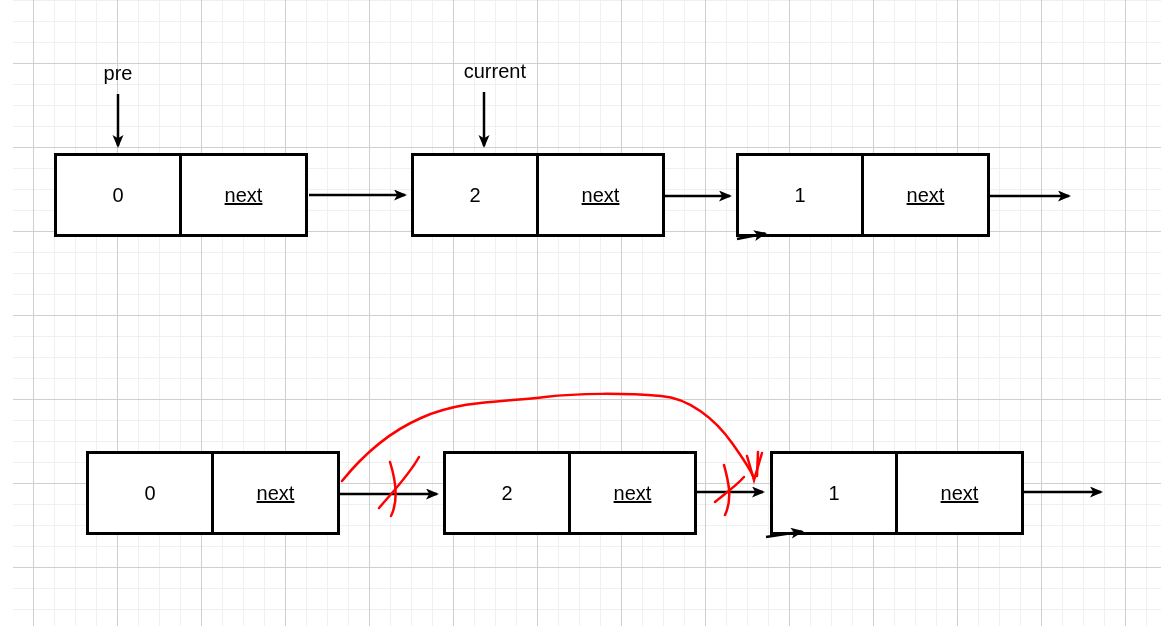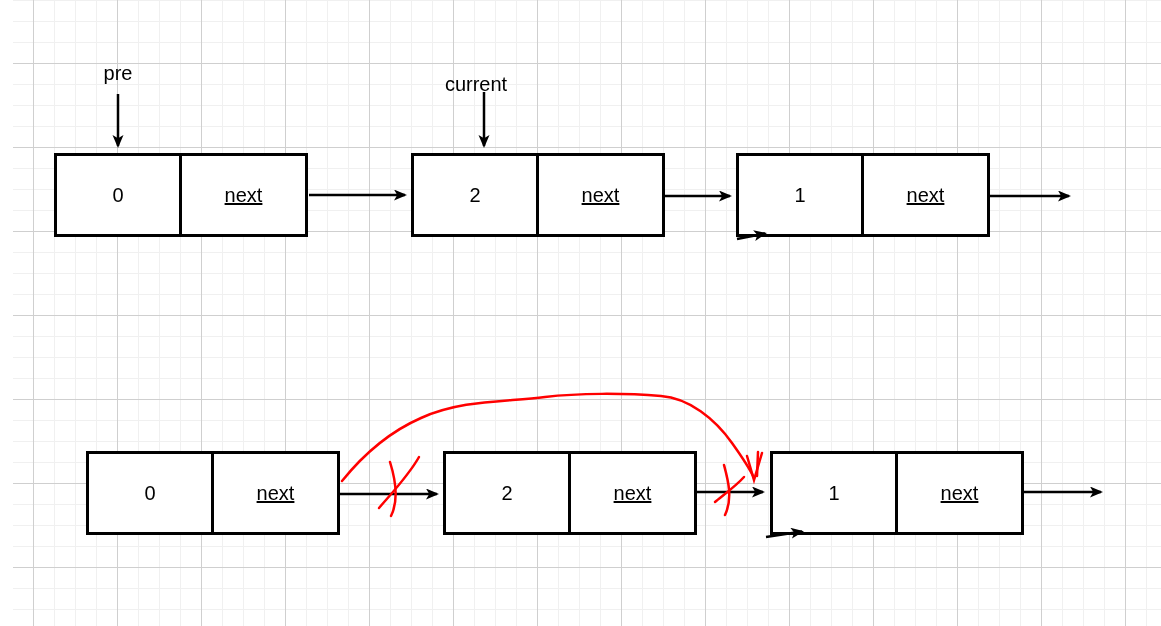--- a/index.html
+++ b/index.html
@@ -57,21 +57,21 @@
     left: 0; top: 0;
     pointer-events: none;
   }
 </style>
 </head>
 <body>
 
 <div class="canvas">
 
   <div class="ptr-label" style="left:55px; top:62px;">pre</div>
-  <div class="ptr-label" style="left:413px; top:73px;">current</div>
+  <div class="ptr-label" style="left:413px; top:60px;text-align:right;">current</div>
 
   <div class="node" style="left:41px; top:153px;">
     <div class="cell vcell">
         <span>0</span>
       </div>
     <div class="cell ncell">
         <span>next</span>
       </div>
   </div>
   <div class="node" style="left:398px; top:153px;">

